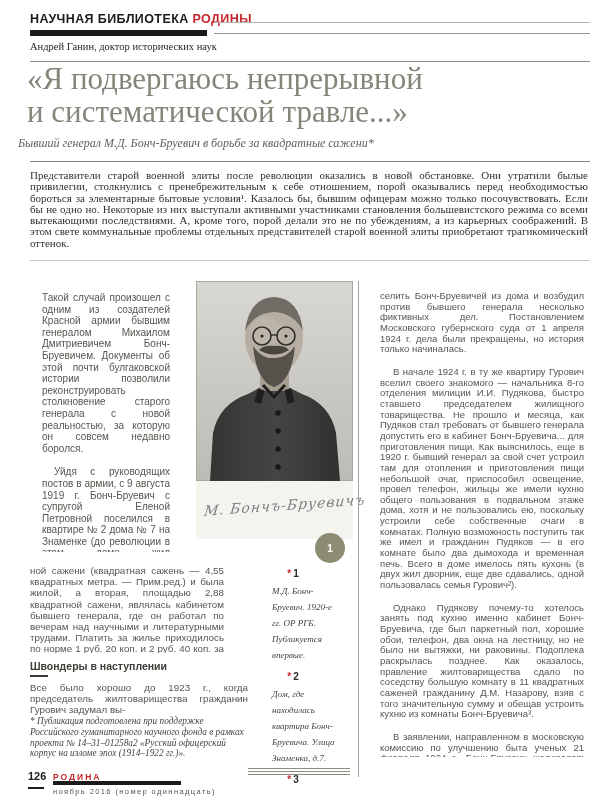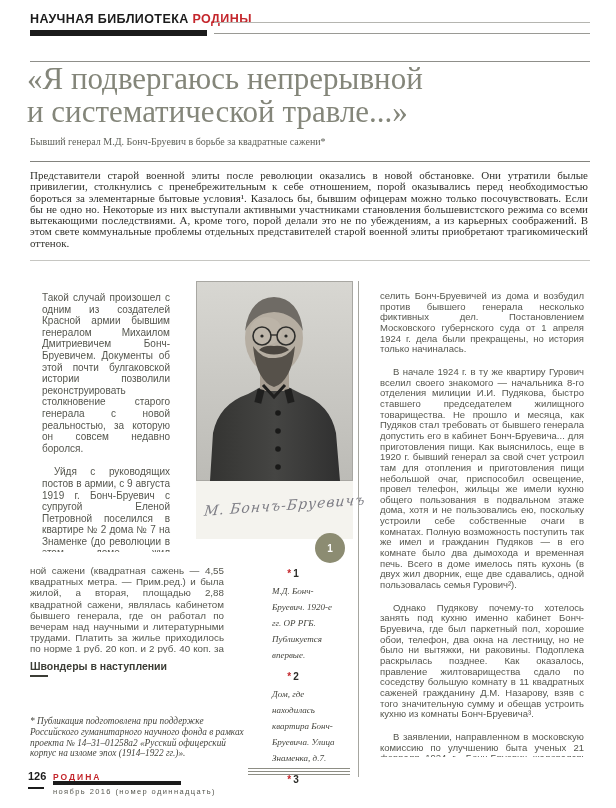--- a/index.html
+++ b/index.html
@@ -10,22 +10,22 @@
 
   
   .kicker{left:30px;top:12px;font-size:12.5px;font-weight:bold;letter-spacing:.4px;color:#1b1b1b;}
   .kicker .brand{color:#c4262c;}
   .kicker-bar{left:30px;top:30px;width:177px;height:6px;background:#1b1b1b;}
   .byline{left:30px;top:41px;font-family:"Liberation Serif",serif;font-size:10.5px;color:#262626;}
 
   
   .title{left:27px;top:63px;width:560px;font-family:"Liberation Serif",serif;font-size:31px;
          line-height:1.05;color:#84867a;white-space:pre-line;}
-  .subtitle{left:30px;top:136px;font-family:"Liberation Serif",serif;
-            font-size:10px;color:#5f6159;}
+  .subtitle{left:18px;top:136px;font-family:"Liberation Serif",serif;font-style:italic;
+            font-size:12px;color:#5f6159;}
 
   .lead{left:30px;top:170px;width:558px;height:84px;overflow:hidden;margin:0;
         font-family:"Liberation Serif",serif;font-size:11px;line-height:11.3px;
         text-align:justify;color:#32322d;}
 
   
   .col-left{left:30px;top:280px;width:152px;height:272px;overflow:hidden;
             font-size:10px;line-height:11.6px;text-align:justify;}
   .col-left p,.col-wide p,.col-right p{margin:12px;}
   .indent{text-indent:12px;}
@@ -77,20 +77,21 @@
 
 <div class="page">
 
   <div class="abs kicker">
     <span>НАУЧНАЯ БИБЛИОТЕКА</span>
     <span class="brand">РОДИНЫ</span>
   </div>
   <div class="abs kicker-bar"></div>
   <div class="rule" style="left:214px;top:22px;width:376px;"></div>
   <div class="rule" style="left:214px;top:33px;width:376px;background:#9a9a95;"></div>
+  <div class="abs byline">Андрей Ганин, доктор исторических наук</div>
   <div class="rule" style="left:30px;top:61px;width:560px;background:#8f8f8a;"></div>
 
   <div class="abs title">«Я подвергаюсь непрерывной
 и систематической травле...»</div>
   <div class="abs subtitle">Бывший генерал М.Д. Бонч-Бруевич в борьбе за квадратные сажени*</div>
   <div class="rule" style="left:30px;top:161px;width:560px;background:#83837e;"></div>
 
   <p class="abs lead">Представители старой военной элиты после революции оказались в новой обстановке. Они утратили былые привилегии, столкнулись с пренебрежительным к себе отношением, порой оказывались перед необходимостью бороться за элементарные бытовые условия¹. Казалось бы, бывшим офицерам можно только посочувствовать. Если бы не одно но. Некоторые из них выступали активными участниками становления большевистского режима со всеми вытекающими последствиями. А, кроме того, порой делали это не по убеждениям, а из карьерных соображений. В этом свете коммунальные проблемы отдельных представителей старой военной элиты приобретают трагикомический оттенок.</p>
   <div class="rule" style="left:30px;top:260px;width:560px;background:#c6c6c2;"></div>
 
@@ -139,20 +140,21 @@
     </div>
     <div class="badge">1</div>
   </figure>
 
   <div class="abs col-wide">
     <p>ной сажени (квадратная сажень — 4,55 квадратных метра. — Прим.ред.) и была жилой, а вторая, площадью 2,88 квадратной сажени, являлась кабинетом бывшего генерала, где он работал по вечерам над научными и литературными трудами. Платить за жилье приходилось по норме 1 руб. 20 коп. и 2 руб. 40 коп. за площадь сверх нормы по расчету за кв. сажень.</p>
   </div>
 
   <div class="abs subhead">Швондеры в наступлении</div>
   <div class="abs subhead-dash"></div>
+  <p class="abs p-after">Все было хорошо до 1923 г., когда председатель жилтоварищества гражданин Гурович задумал вы-</p>
 
   <div class="abs footnote">* Публикация подготовлена при поддержке Российского гуманитарного научного фонда в рамках проекта № 14–31–01258а2 «Русский офицерский корпус на изломе эпох (1914–1922 гг.)».</div>
 
   <div class="abs captions">
     <div class="cap-marker">
       <span class="star">*</span><span>1</span>
     </div>
     <div class="cap-text">М.Д. Бонч-Бруевич. 1920-е гг. ОР РГБ. Публикуется впервые.</div>
     <div class="cap-marker">
       <span class="star">*</span><span>2</span>

